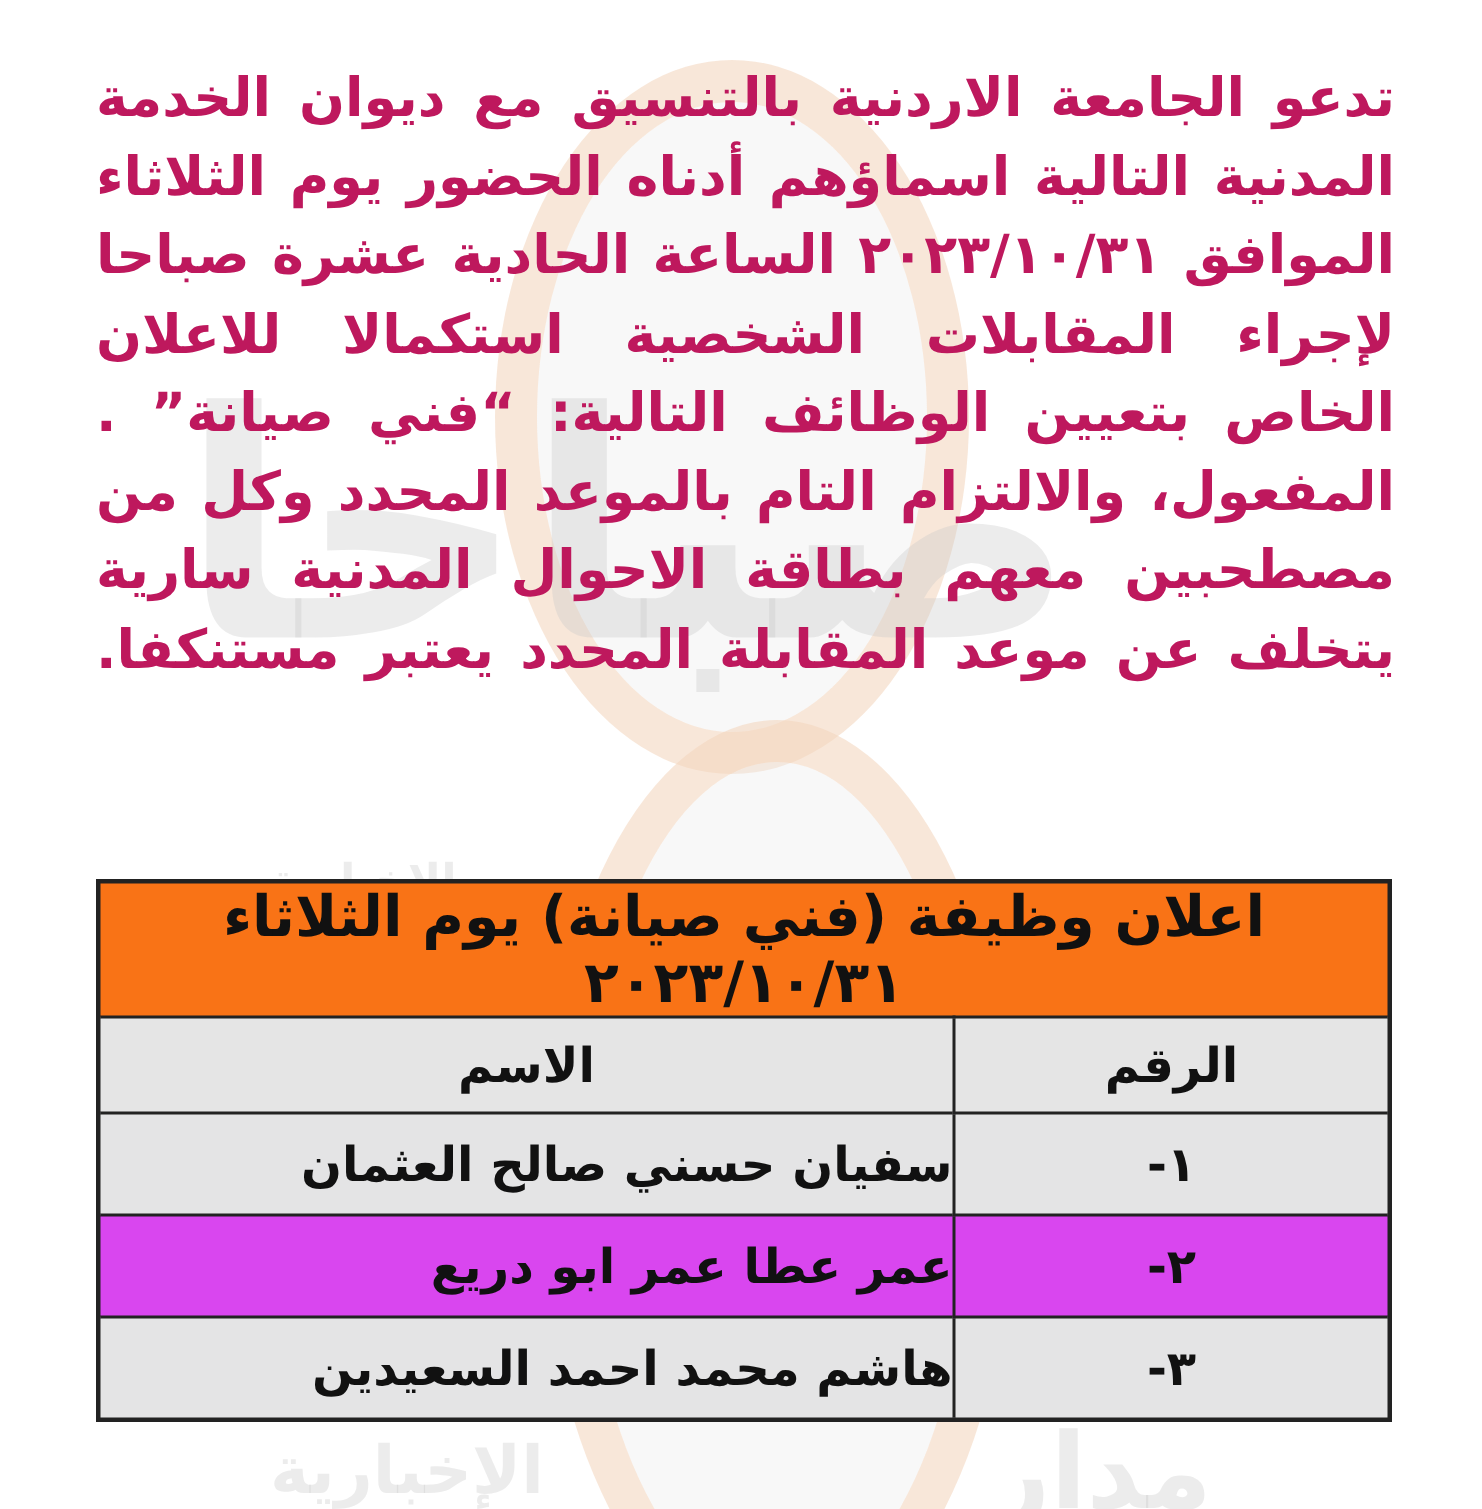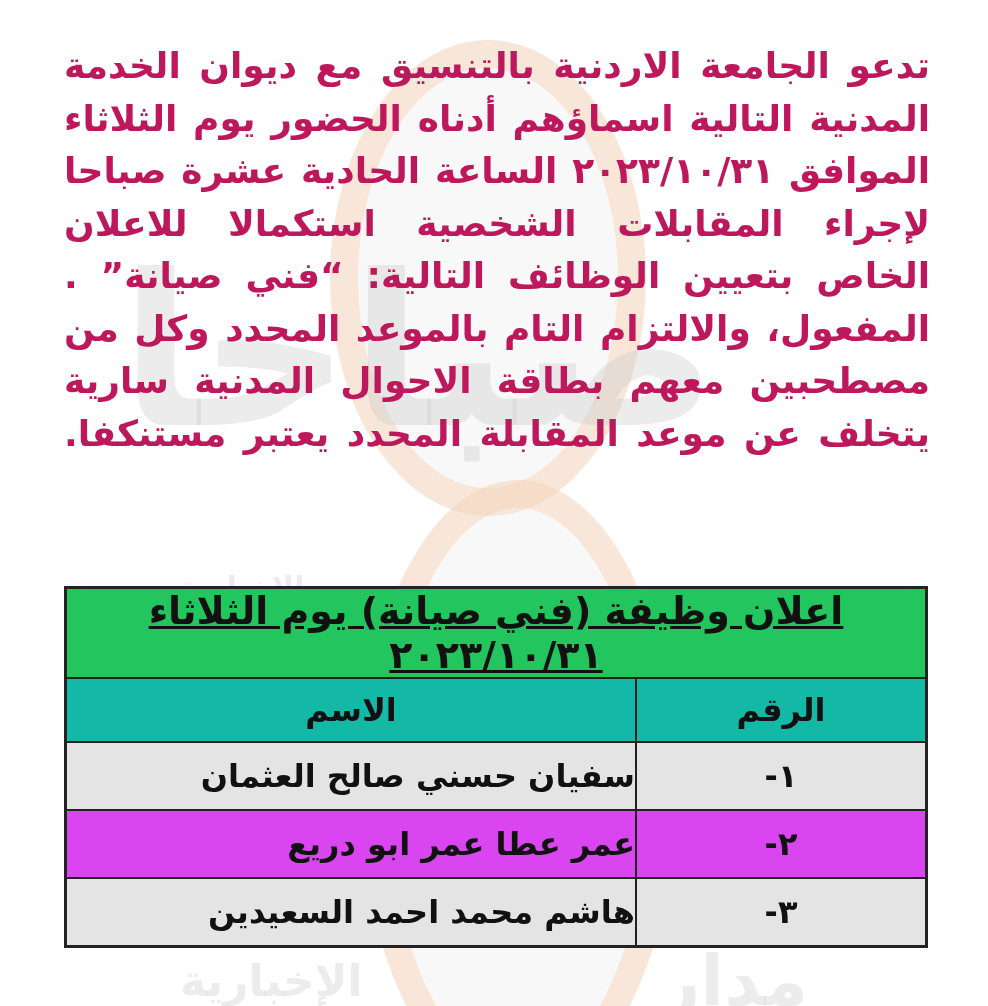--- a/index.html
+++ b/index.html
@@ -27,23 +27,23 @@
   .ann-table {
     position: absolute; left: 64px; top: 586px; width: 864px;
     border-collapse: collapse; direction: rtl;
     border: 3px solid #222;
   }
   .ann-table td {
     border: 2px solid #222; font-weight: bold; color: #111;
     text-align: center; vertical-align: middle; padding: 0;
   }
   .ann-table .title-cell {
-    height: 68px; background: #22c55e; font-size: 38px; text-decoration: underline;
+    height: 68px; background: #f97316; font-size: 38px;
   }
-  .ann-table .header-row td { height: 62px; background: #14b8a6; font-size: 32px; }
+  .ann-table .header-row td { height: 62px; background: #e5e5e5; font-size: 32px; }
   .ann-table .num-col { width: 288px; }
   .ann-table .row-gray td { background: #e4e4e5; }
   .ann-table .row-white td { background: #d946ef; }
   .ann-table .data-row td { height: 66px; font-size: 32px; }
   .ann-table .name-cell { text-align: right; margin-top: 20px; }
 </style>
 </head>
 <body>
 
 <div class="watermark">

